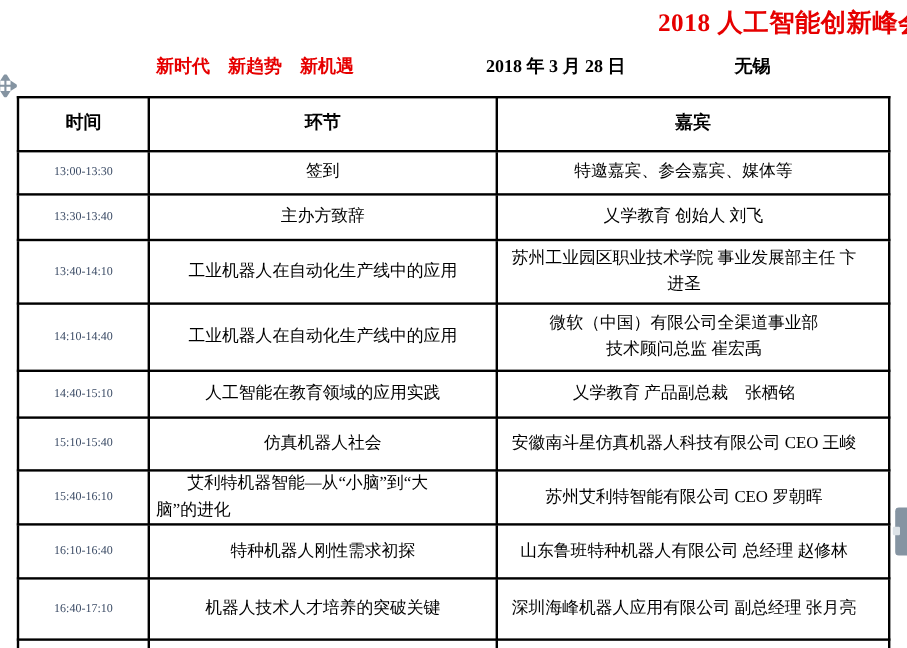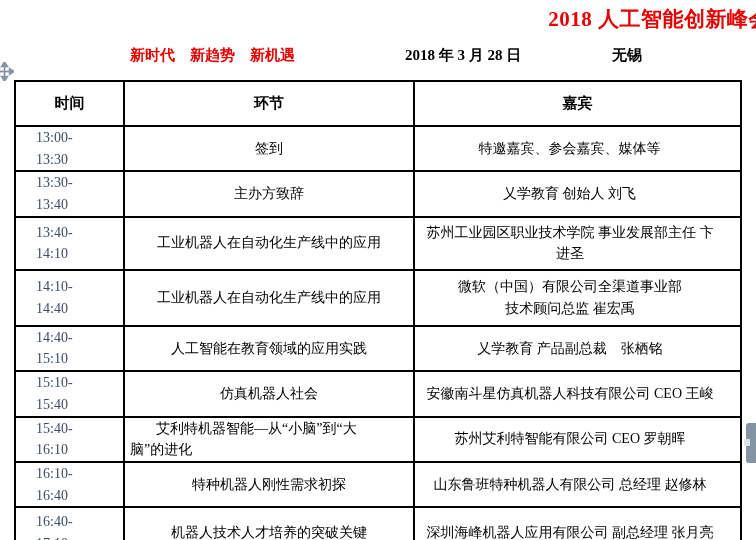--- a/index.html
+++ b/index.html
@@ -20,21 +20,21 @@
   .move-handle svg{width:100%;height:100%;display:block;}
   table.agenda{
     position:absolute;left:14px;top:80px;width:726px;
     border-collapse:collapse;table-layout:fixed;background:#fff;
   }
   .agenda th,.agenda td{
     border:2px solid var(--grid);padding:0 20px;vertical-align:middle;
     font-size:14px;line-height:1.55;overflow:hidden;
   }
   .agenda th{font-size:15px;font-weight:bold;text-align:center;color:#000;}
-  td.time{color:var(--time-color);font-size:14px;letter-spacing:0;}
+  td.time{text-align:center;color:var(--time-color);font-size:10px;letter-spacing:0;}
   td.session{text-align:center;white-space:pre-line;}
   td.session.wrap-left{text-align:left;text-indent:26px;padding-left:5px;}
   td.guest{text-align:center;white-space:pre-line;padding-left:5px;}
   td.guest.center{text-align:center;padding-left:4px;}
   .scroll-thumb{
     position:absolute;left:746px;top:423px;width:10px;height:40px;
     background:var(--steel);border-radius:3px 0 0 3px;
   }
   .scroll-thumb .notch{
     position:absolute;left:-2px;top:16px;width:6px;height:7px;

